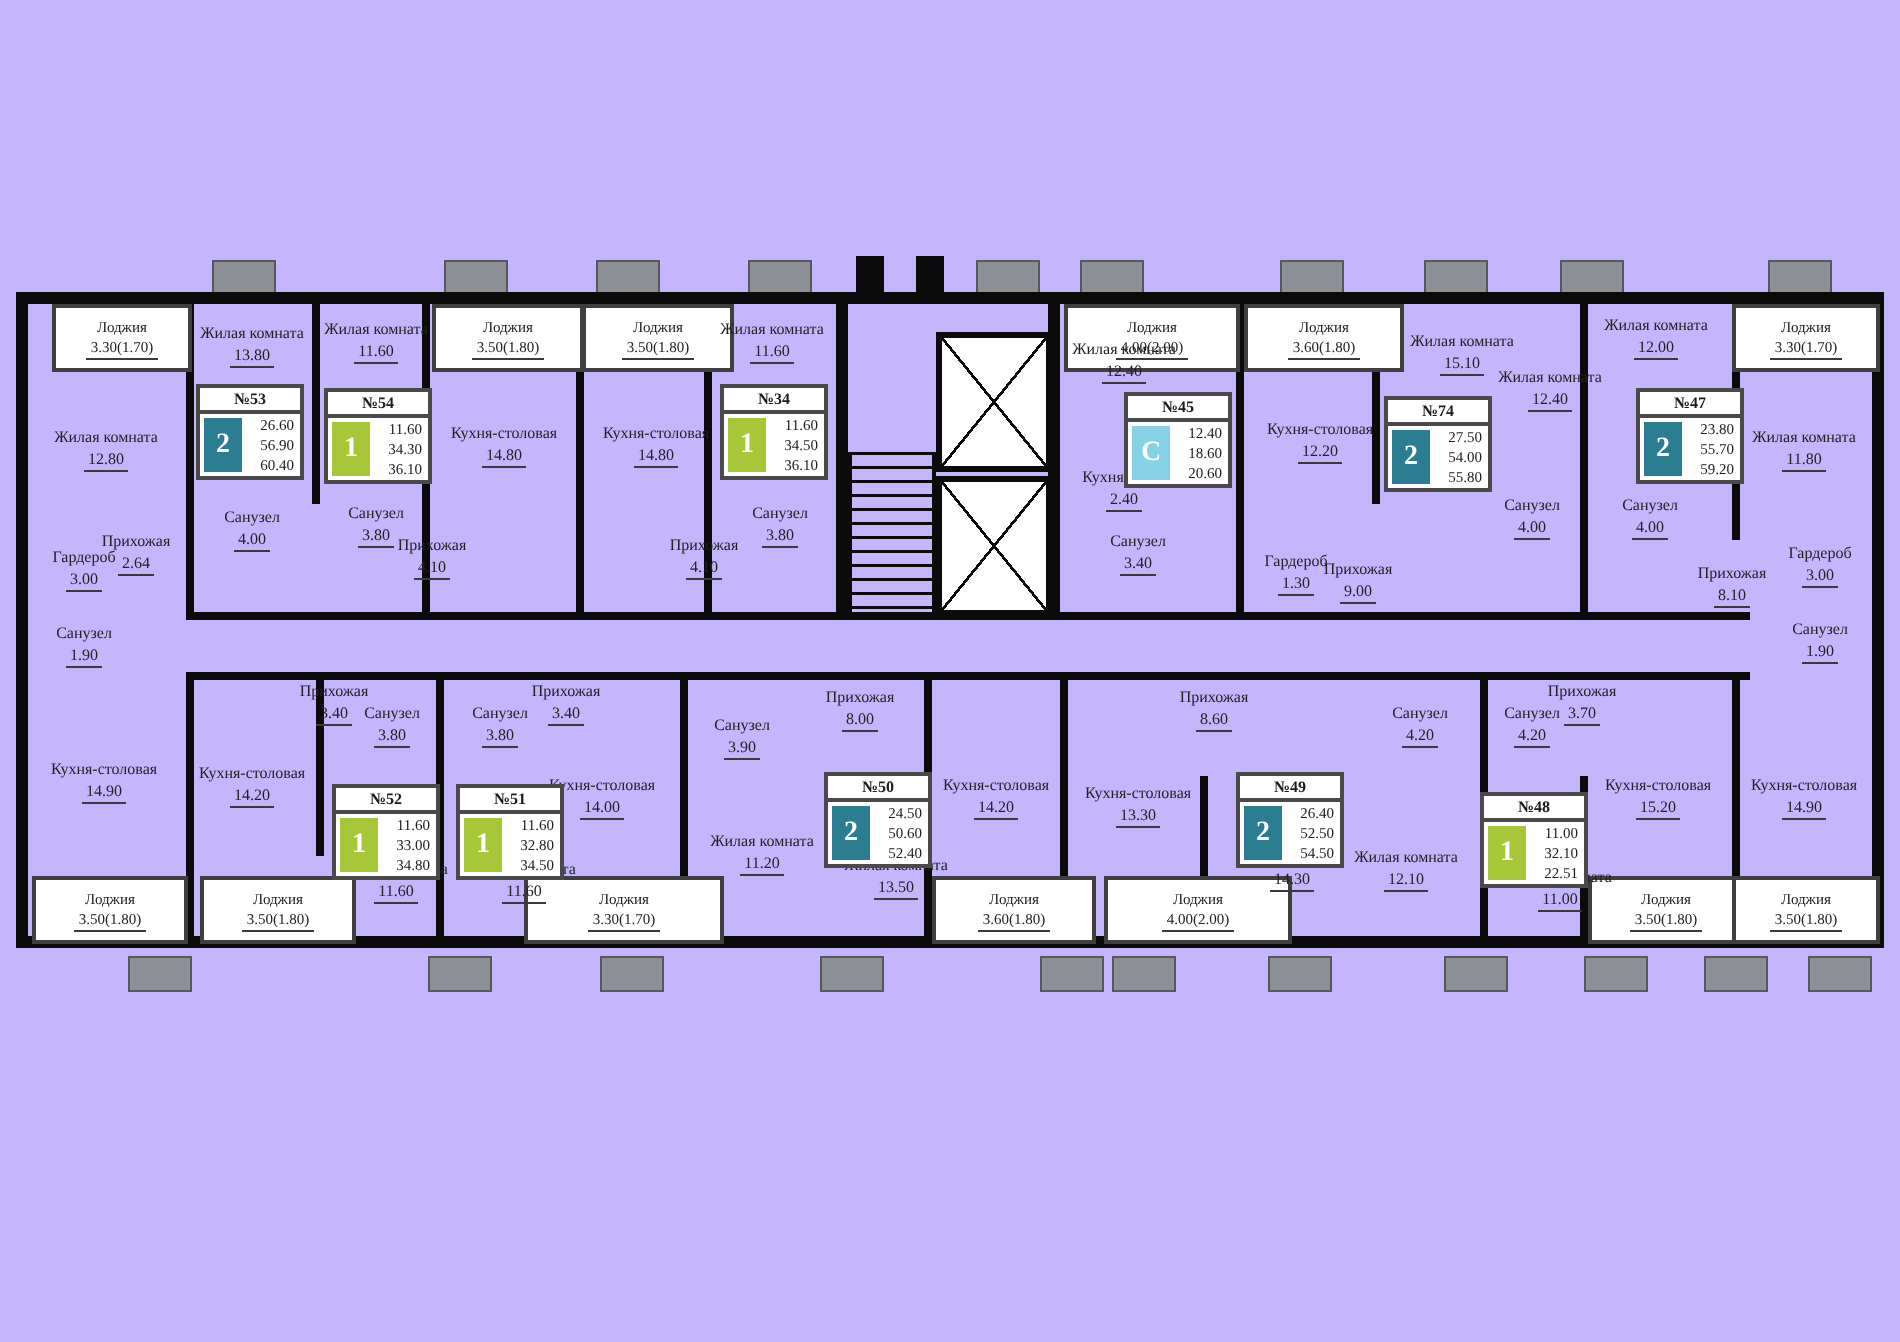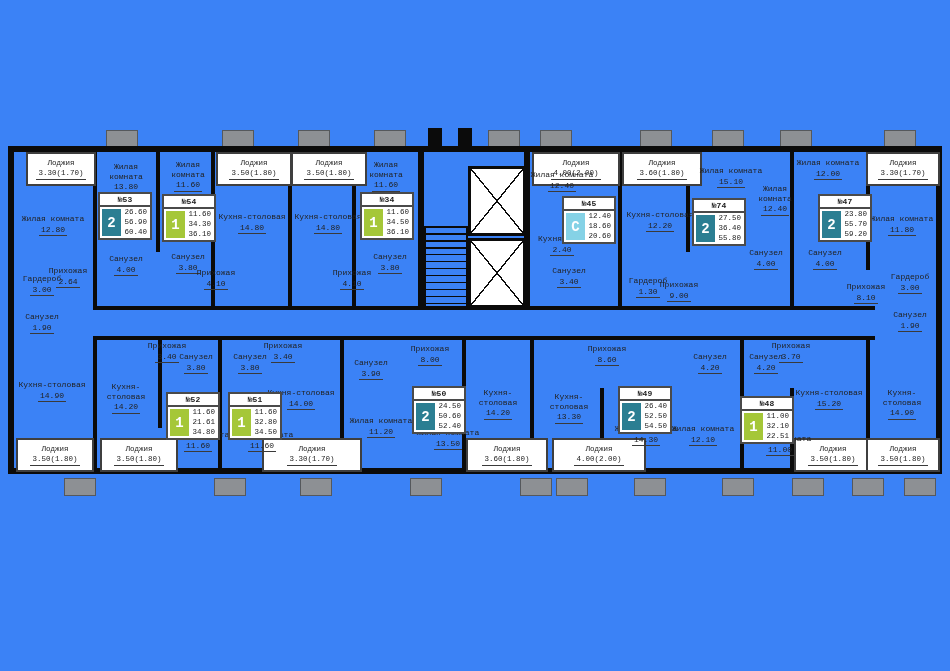--- a/index.html
+++ b/index.html
@@ -1,17 +1,17 @@
 <!DOCTYPE html>
 <html><head>
 <meta charset="utf-8">
 <style>
   html,body{margin:0;padding:0;background:#ffffff;}
-  .plan{position:relative;width:950px;height:671px;background:#3b82f6;overflow:hidden;
-        font-family:Liberation Mono, monospace;color:#1c1c1c;}
+  .plan{position:relative;width:950px;height:671px;background:#c4b5fd;overflow:hidden;
+        font-family:Liberation Serif, serif;color:#1c1c1c;}
   i.w{display:block;position:absolute;background:#0b0b0b;}
   i.gb{display:block;position:absolute;width:30px;height:16px;background:#8d9094;border:1px solid #55585c;}
   i.bb{display:block;position:absolute;width:14px;height:20px;background:#0b0b0b;}
   .rl{position:absolute;text-align:center;font-size:8px;line-height:1.2;color:#222;z-index:3;}
   .rl .ar{display:inline-block;border-bottom:1px solid #3a3a3a;padding:0 2px 1px;margin-top:1px;}
   .lbox{position:absolute;border:2px solid #3f3f3f;background:#fff;display:flex;align-items:center;justify-content:center;z-index:2;}
   .lbox .rl{position:static;font-size:7.5px;}
   .plate{position:absolute;width:50px;background:#fff;border:2px solid #4a4a4a;z-index:6;}
   .p-head{text-align:center;font-weight:bold;font-size:8px;border-bottom:2px solid #4a4a4a;padding:1px 0;}
   .p-body{display:flex;align-items:stretch;}
@@ -231,21 +231,21 @@
           <span>20.60</span>
         </div>
       </div>
   </div>
   <div class="plate" style="left:692px;top:198px">
     <div class="p-head">№74</div>
     <div class="p-body">
         <div class="p-badge b2">2</div>
     <div class="p-areas">
           <span>27.50</span>
-          <span>36.40</span>
+          <span>54.00</span>
           <span>55.80</span>
         </div>
       </div>
   </div>
   <div class="plate" style="left:818px;top:194px">
     <div class="p-head">№47</div>
     <div class="p-body">
         <div class="p-badge b2">2</div>
     <div class="p-areas">
           <span>23.80</span>
@@ -253,21 +253,21 @@
           <span>59.20</span>
         </div>
       </div>
   </div>
   <div class="plate" style="left:166px;top:392px">
     <div class="p-head">№52</div>
     <div class="p-body">
         <div class="p-badge b1">1</div>
     <div class="p-areas">
           <span>11.60</span>
-          <span>21.61</span>
+          <span>33.00</span>
           <span>34.80</span>
         </div>
       </div>
   </div>
   <div class="plate" style="left:228px;top:392px">
     <div class="p-head">№51</div>
     <div class="p-body">
         <div class="p-badge b1">1</div>
     <div class="p-areas">
           <span>11.60</span>

